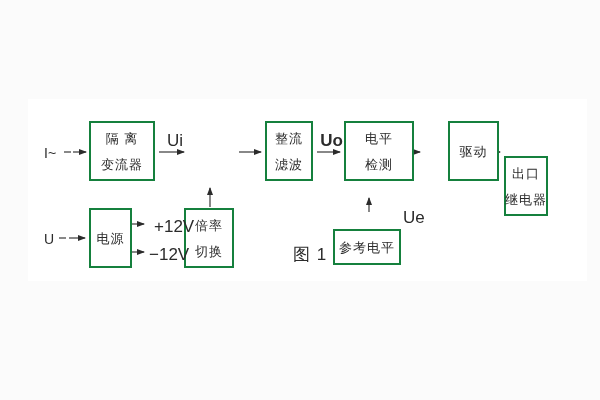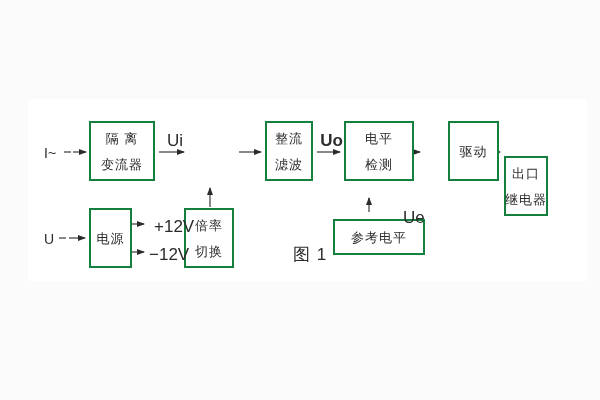--- a/index.html
+++ b/index.html
@@ -27,21 +27,21 @@
   
   .b-isolation{left:89px;top:121px;width:66px;height:60px;}
   .b-setting{left:188px;top:121px;width:47px;height:60px;}
   .b-rectifier{left:265px;top:121px;width:48px;height:60px;}
   .b-level{left:344px;top:121px;width:70px;height:60px;}
   .b-drive{left:448px;top:121px;width:51px;height:60px;}
   .b-outrelay{left:504px;top:134px;width:44px;height:60px;margin-top:22px;}
   
   .b-power{left:89px;top:208px;width:43px;height:60px;}
   .b-ratio{left:184px;top:208px;width:50px;height:60px;}
-  .b-reference{left:333px;top:219px;width:92px;height:36px;}
+  .b-reference{left:333px;top:229px;width:68px;height:36px;}
   .lbl{
     position:absolute;
     font-size:17px;line-height:1;
     white-space:nowrap;
   }
   .l-iin{left:44px;top:146px;font-size:14px;}
   .l-uin{left:44px;top:232px;font-size:14px;}
   .l-ui{left:161px;top:132px;width:28px;text-align:center;}
   .l-uo{left:315px;top:132px;width:28px;text-align:right;font-weight:bold;}
   .l-ue{left:377px;top:209px;margin-left:26px;}

